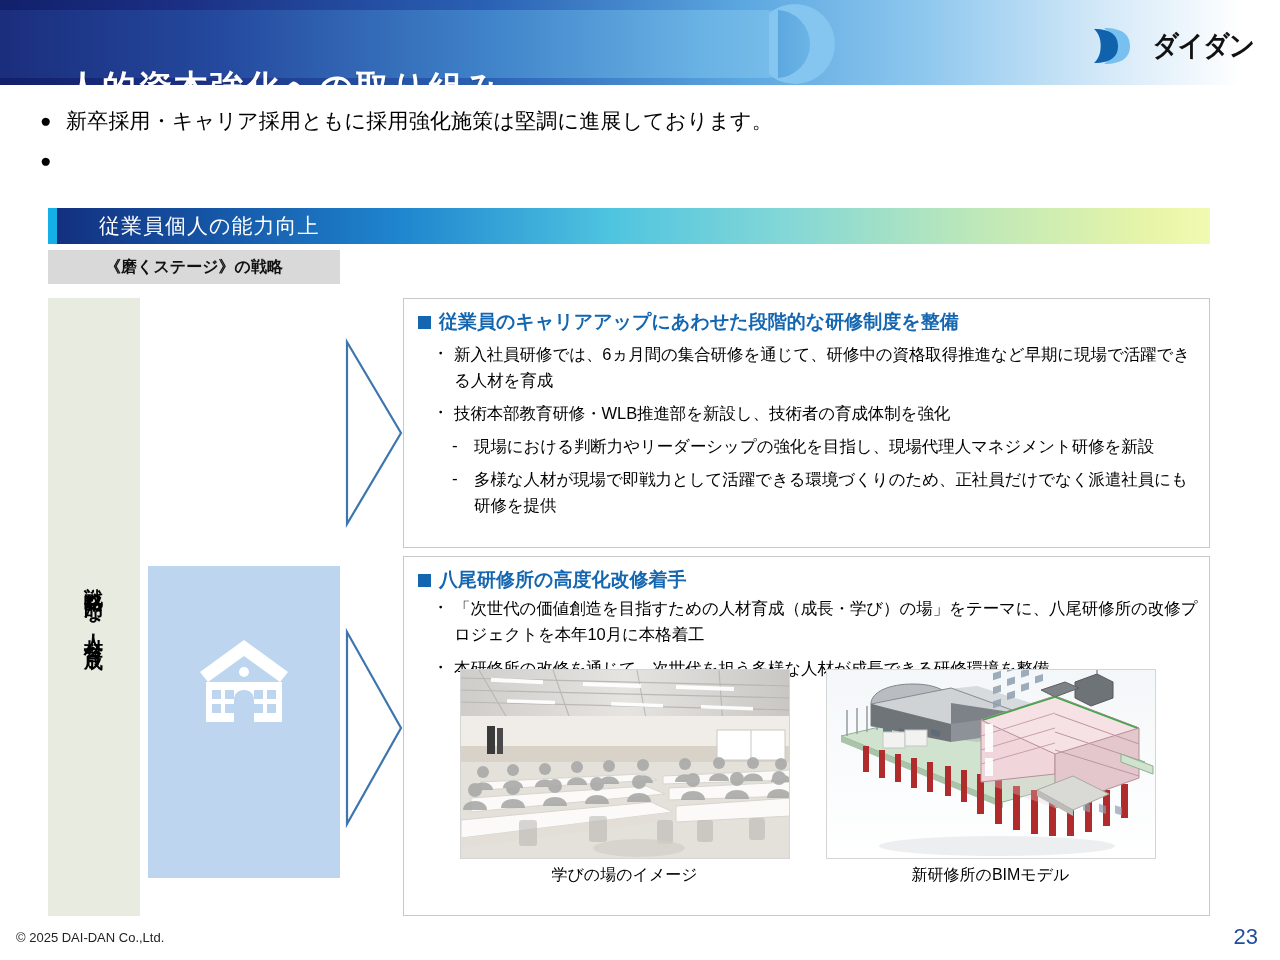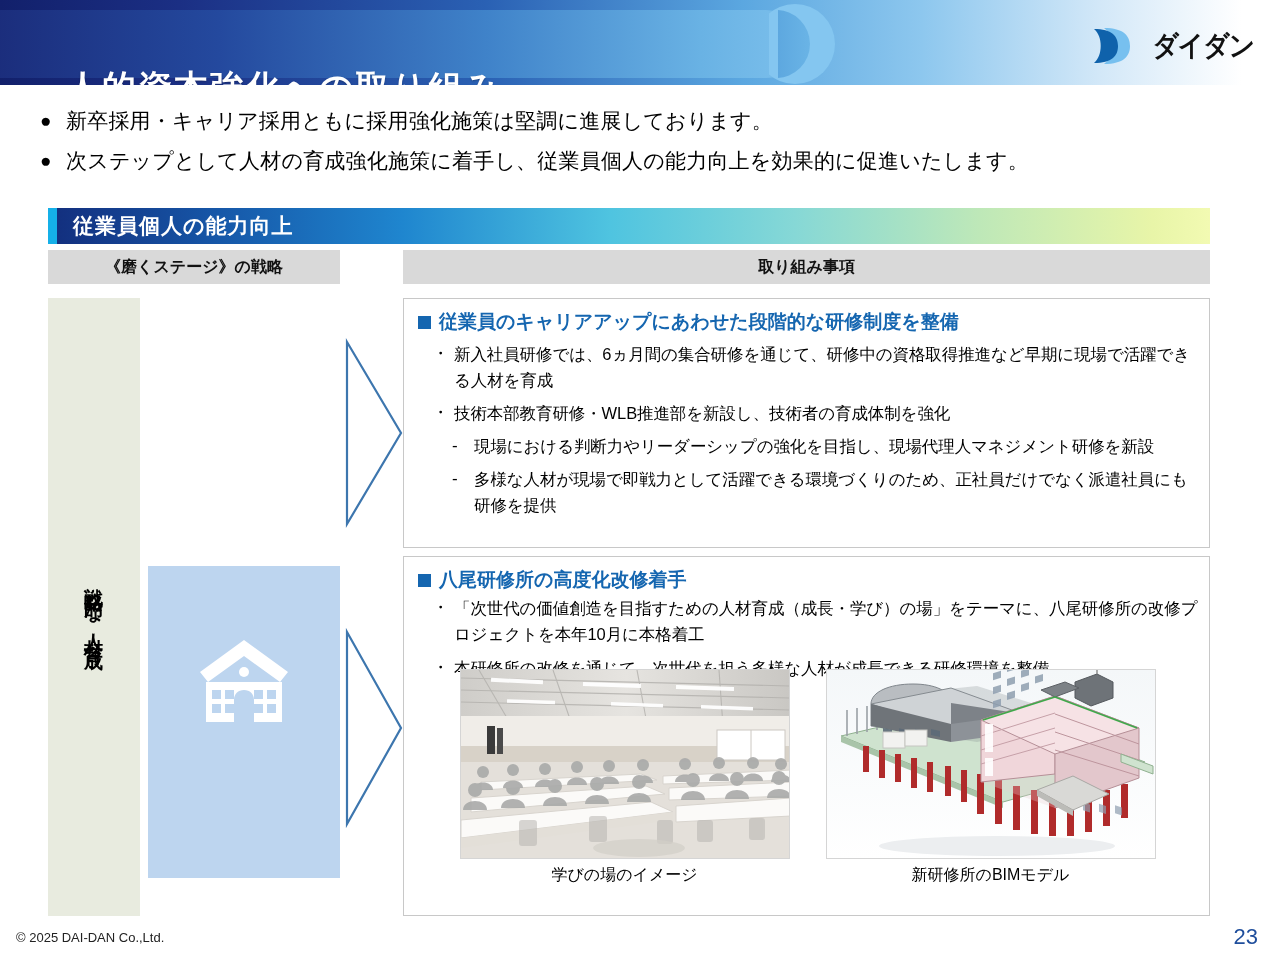--- a/index.html
+++ b/index.html
@@ -130,25 +130,26 @@
   }
   .section-grad {
     flex: 1;
     height: 36px;
     background: linear-gradient(to right, #13307f 0%, #1657a8 14%, #1f86cf 30%, #4fc4e0 48%, #86d8d6 64%, #bee8b8 80%, #e8f5a8 95%, #f2fab2 100%);
     display: flex;
     align-items: center;
   }
   .section-label {
     font-size: 21px;
-    font-weight: bold;
+    font-weight: normal;
     color: #ffffff;
     padding-left: 16px;
     letter-spacing: 1px;
     white-space: nowrap;
+    margin-left: 26px;
   }
 
   
   .thead {
     position: absolute;
     left: 48px; top: 250px;
     width: 1162px; height: 34px;
   }
   .th {
     position: absolute;
@@ -338,34 +339,32 @@
   <div class="logo-text">ダイダン</div>
 </div>
 
 <div class="lead">
   <div class="lead-row">
     <span class="lead-dot">●</span>
     <span class="lead-text">新卒採用・キャリア採用ともに採用強化施策は堅調に進展しております。</span>
   </div>
   <div class="lead-row">
     <span class="lead-dot">●</span>
-    <span class="lead-text">次ステップとして人材の育成強化施策に着手し、従業員個人の能力向上を効果的に促進いたします。</span>
   </div>
 </div>
 
 <div class="section-bar">
   <div class="section-accent"></div>
   <div class="section-grad">
     <span class="section-label">従業員個人の能力向上</span>
   </div>
 </div>
 
 <div class="thead">
   <div class="th th-left">《磨くステージ》の戦略</div>
-  <div class="th th-right">取り組み事項</div>
 </div>
 
 <div class="tbody">
 
   <div class="vert-col">
     <span class="vert-text">戦略的な人材育成</span>
   </div>
 
 
   <div class="arrow-col arrow-1">

